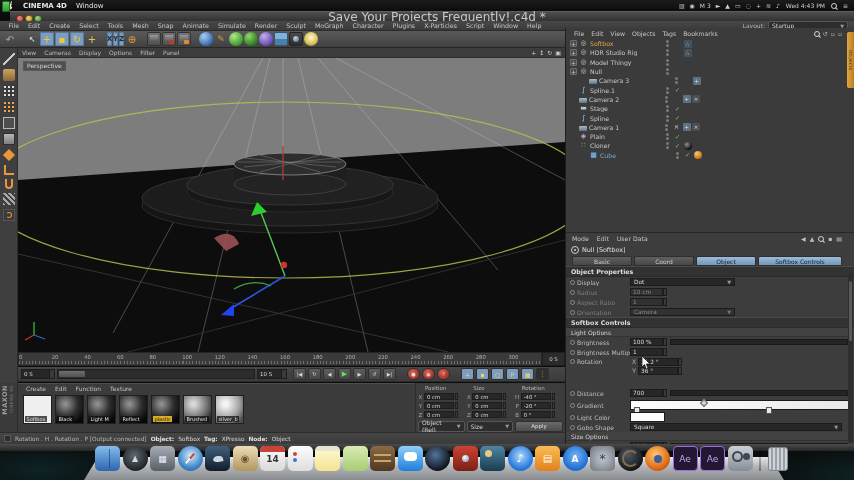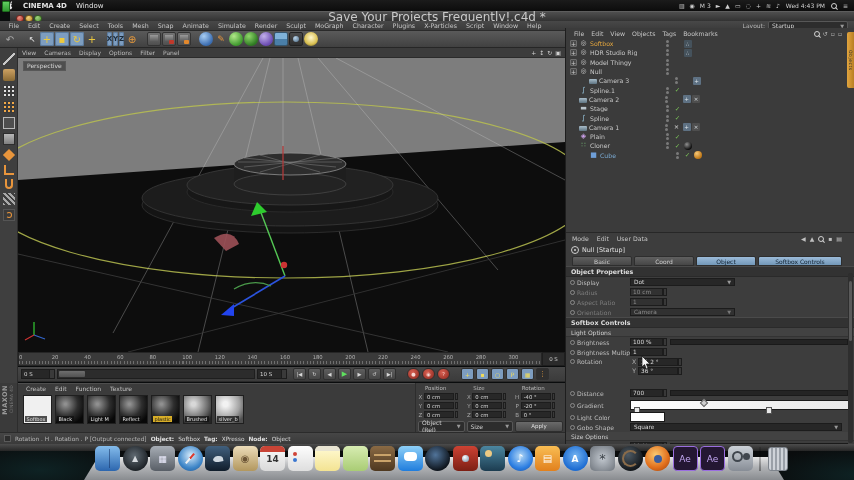--- a/index.html
+++ b/index.html
@@ -814,21 +814,21 @@
         <span class="ricons">
           <span>◀</span>
           <span>▲</span>
           <span class="mag"></span>
           <span>▪</span>
           <span>▤</span>
         </span>
       </div>
       <div id="am-objline">
         <span class="nullic"></span>
-        <span>Null [Startup]</span>
+        <span>Null [Softbox]</span>
       </div>
       <div id="am-tabs">
 
       <span class="am-tab">Basic</span>
           <span class="am-tab">Coord</span>
           <span class="am-tab on">Object</span>
           <span class="am-tab on wide">Softbox Controls</span>
         </div>
 
       <div class="sect">Object Properties</div>

